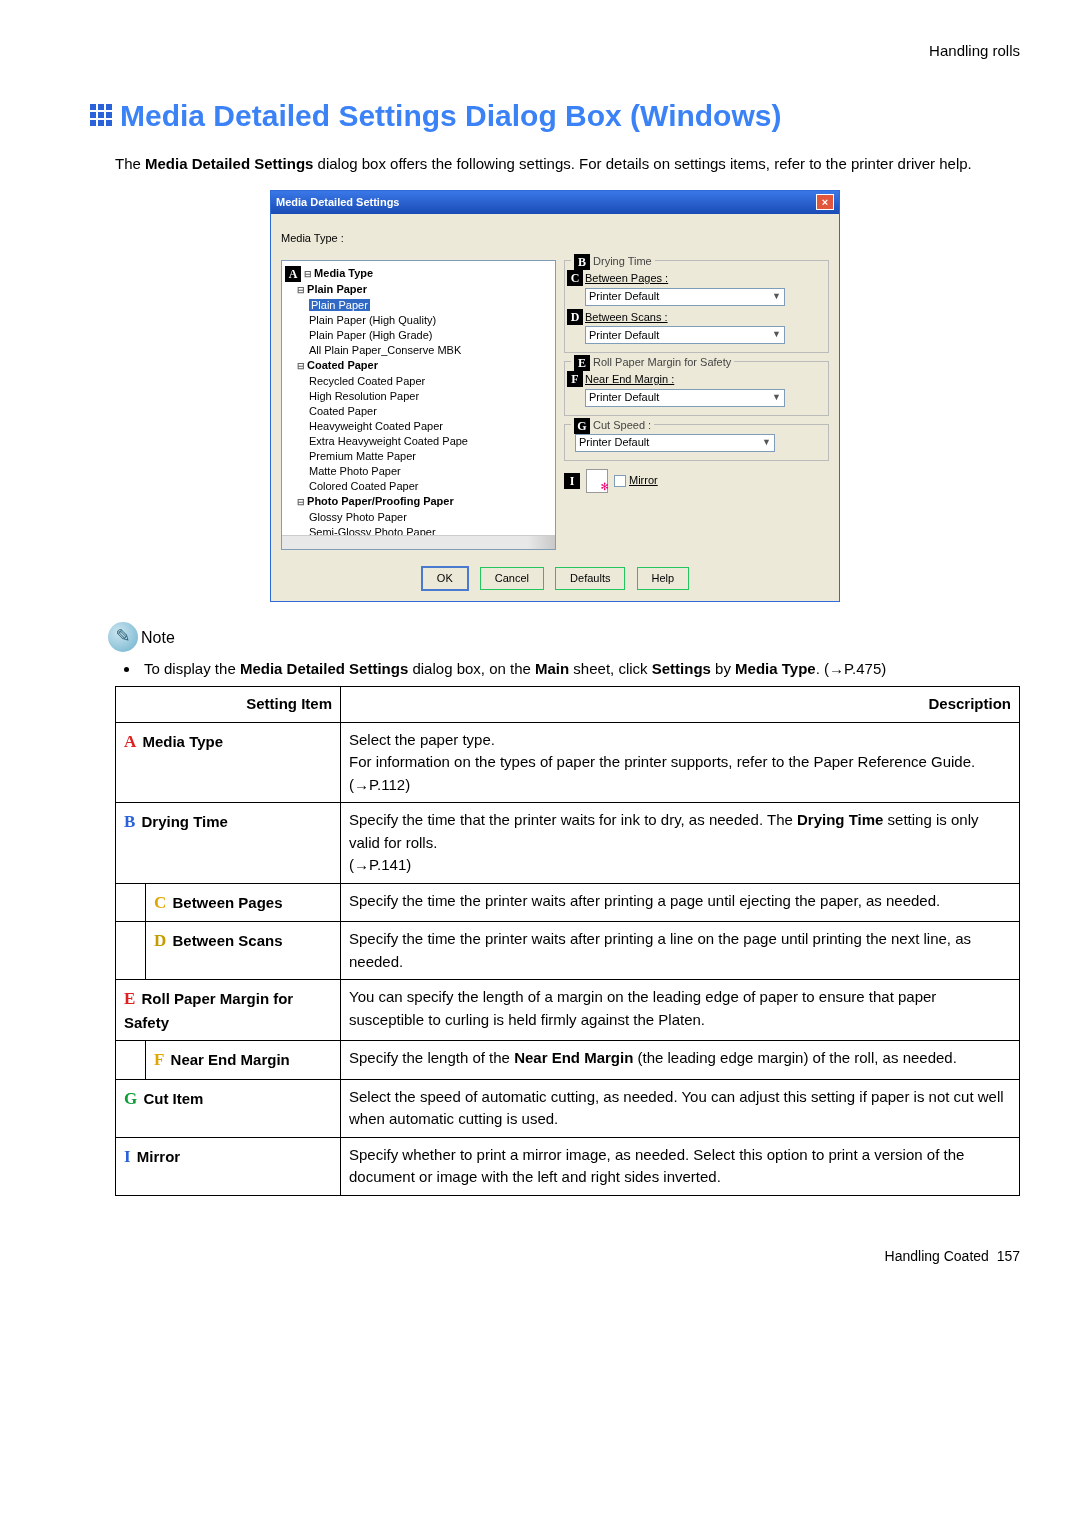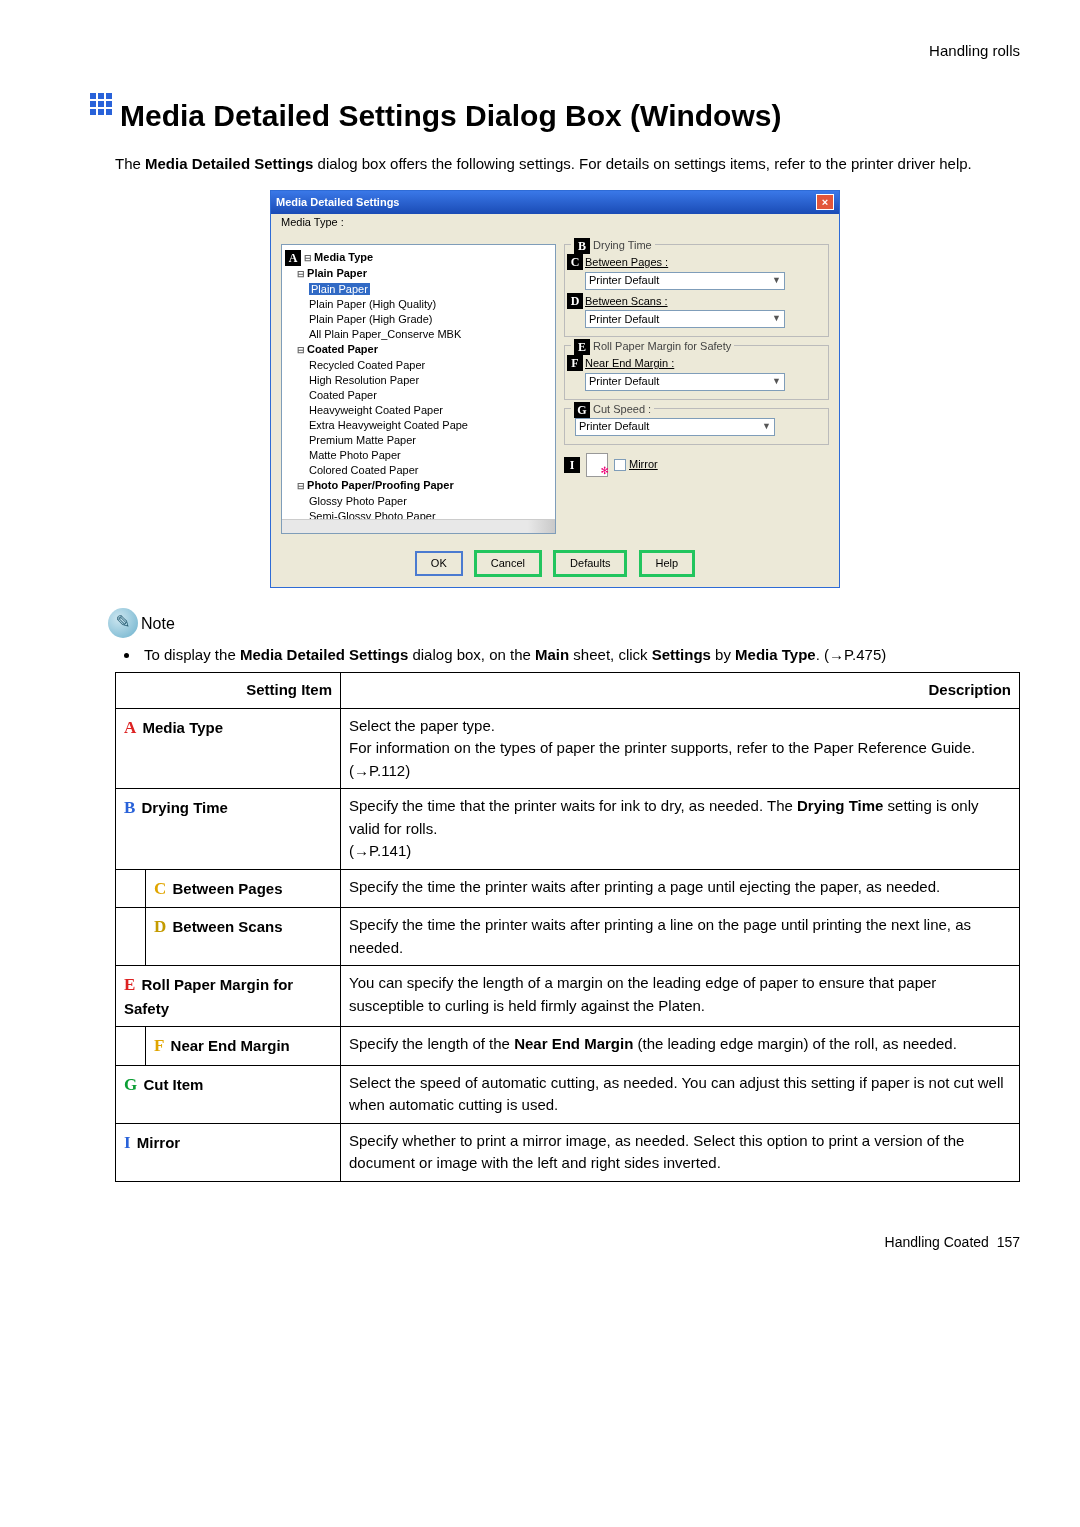--- a/index.html
+++ b/index.html
@@ -11,26 +11,26 @@
   padding: 40px 60px 40px 90px;
   font-size: 15px;
   line-height: 1.5;
 }
 .header-right {
   text-align: right;
   font-size: 15px;
   margin-bottom: 30px;
 }
 .main-title {
-  color: #000000;
+  color: #3b82f6;
   font-size: 30px;
   font-weight: bold;
   margin-bottom: 15px;
   display: flex;
-  align-items: flex-start;
+  align-items: center;
 }
 .grid-icon {
   display: inline-grid;
   grid-template-columns: repeat(3, 6px);
   grid-template-rows: repeat(3, 6px);
   gap: 2px;
   margin-right: 8px;
 }
 .grid-icon span { background: #2962d9; }
 .intro { margin: 0 0 15px 25px; }
@@ -134,21 +134,21 @@
 .doc-icon .flip { position: absolute; right: -2px; bottom: -2px; font-size: 10px; color: #e07; }
 .chk { display: inline-flex; align-items: center; gap: 3px;}
 .chk .box { width: 12px; height: 12px; border: 1px solid #7f9db9; background: #fff;}
 .dialog-buttons {
   text-align: center;
   padding: 6px 0 10px;
 }
 .dialog-buttons .btn {
   display: inline-block;
   background: #ece9d8;
-  border: 3px solid #22c55e;
+  border: 1px solid #22c55e;
   padding: 2px 14px;
   margin: 0 4px;
   font-size: 11px;
 }
 .dialog-buttons .btn.default { border: 2px solid #4a7ad0; }
 
 
 .note-row { display: flex; align-items: flex-end; gap: 3px; margin: 15px 0 6px 18px;}
 .note-icon {
   width: 30px; height: 30px; border-radius: 50%;
@@ -200,21 +200,21 @@
 
 <p class="intro">
   <span>The </span><b>Media Detailed Settings</b><span> dialog box offers the following settings. For details on settings items, refer to the printer driver help.</span>
 </p>
 
 <div class="dialog">
   <div class="dialog-titlebar">
     <span>Media Detailed Settings</span>
     <span class="close-x">×</span>
   </div>
-  <div style="padding:0 10px 0;">
+  <div style="padding:16px 10px 0;">
     <span class="media-type-label">Media Type :</span>
   </div>
   <div class="dialog-body">
     <div class="tree-box">
       <div class="tree">
         <span class="marker">A</span>
         <span class="branch bold">Media Type</span>
         <ul id="tree-root">
             <li><span class="branch bold">Plain Paper</span><ul>
                 <li><span class="selected">Plain Paper</span></li>

